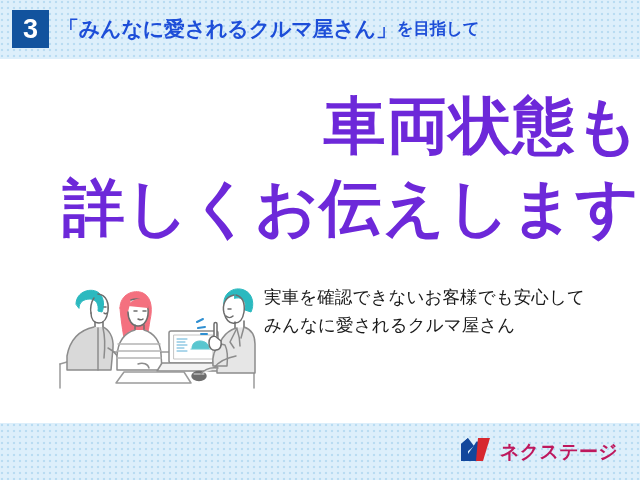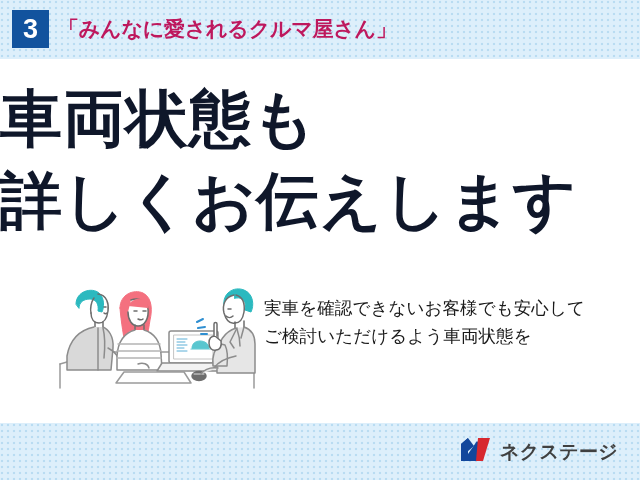--- a/index.html
+++ b/index.html
@@ -65,61 +65,61 @@
   }
 
   .header-title {
     position: absolute;
     left: 58px;
     top: 10px;
     height: 38px;
     display: flex;
     align-items: center;
     white-space: nowrap;
-    color: #be185d;
+    color: #1d4ed8;
     font-weight: bold;
   }
   .header-title .ht-main {
     font-size: 21px;
     letter-spacing: -0.2px;
   }
   .header-title .ht-sub {
     font-size: 16.5px;
     letter-spacing: -0.2px;
     padding-bottom: 1px;
   }
 
   
   .hero {
     position: absolute;
     left: 0;
-    top: 88px;
-    width: 640px;
-    text-align: left;
-    color: #0f172a;
+    top: 95px;
+    width: 640px;
+    text-align: right;
+    color: #6d28d9;
     font-weight: bold;
     line-height: 1.0;
   }
   .hero-line1 {
     font-size: 62px;
     letter-spacing: 1px;
     display: block;
   }
   .hero-line2 {
     font-size: 62px;
     letter-spacing: 1px;
     display: block;
     margin-top: 20px;
   }
 
   
   .copy {
     position: absolute;
     left: 264px;
-    top: 294px;
+    top: 283px;
     width: 352px;
     color: #1a1a1a;
     font-size: 17.5px;
     line-height: 1.62;
     letter-spacing: 0.1px;
     white-space: nowrap;
   }
   .copy .copy-line { display: block; }
 
   
@@ -137,39 +137,40 @@
     position: absolute;
     right: 22px;
     top: 437px;
     height: 28px;
     display: flex;
     align-items: center;
     gap: 7px;
   }
   .logo-mark { display: block; }
   .logo-word {
-    color: #404040;
+    color: #be185d;
     font-size: 19px;
     font-weight: bold;
     letter-spacing: 0.3px;
     line-height: 1;
     white-space: nowrap;
   }
 </style>
 </head>
 <body>
 
 <div class="banner">
 
   <div class="dotband header-band"></div>
 
   <div class="badge">3</div>
 
   <div class="header-title">
     <span class="ht-main">「みんなに愛されるクルマ屋さん」</span>
+    <span class="ht-sub">を目指して</span>
   </div>
 
   <div class="hero">
     <span class="hero-line1">車両状態も</span>
     <span class="hero-line2">詳しくお伝えします</span>
   </div>
 
   <div class="illust">
     <svg width="198" height="112" viewBox="0 0 198 112" xmlns="http://www.w3.org/2000/svg">
       <g fill="none" stroke="#8c8c8c" stroke-width="1.5" stroke-linecap="round" stroke-linejoin="round">
@@ -253,21 +254,21 @@
 
         <path d="M139 44 L145 41" stroke="#2f8fd1" stroke-width="2"></path>
         <path d="M140 50 L147 49" stroke="#2f8fd1" stroke-width="2"></path>
         <path d="M143 56 L149 56" stroke="#2f8fd1" stroke-width="2"></path>
       </g>
     </svg>
   </div>
 
   <div class="copy">
     <span class="copy-line">実車を確認できないお客様でも安心して</span>
-    <span class="copy-line">ご検討いただけるよう車両状態を</span>
+    <span class="copy-line">みんなに愛されるクルマ屋さん</span>
   </div>
 
   <div class="dotband footer-band"></div>
 
   <div class="logo">
     <span class="logo-mark">
       <svg width="33" height="25" viewBox="0 0 33 25" xmlns="http://www.w3.org/2000/svg">
 
         <path d="M1 24 L1 7 L8 1 L8 17 L17 4 L23 11 L23 24 Z" fill="#12479c"></path>
 

